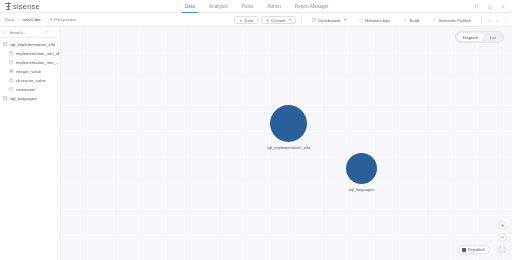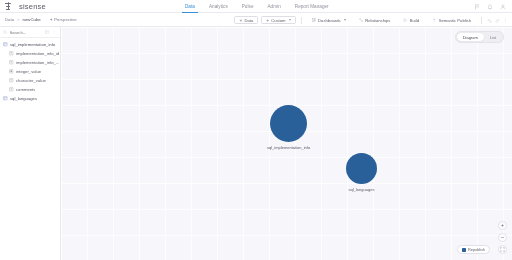--- a/index.html
+++ b/index.html
@@ -10,21 +10,21 @@
     overflow: hidden;
   }
   .app { position: relative; width: 512px; height: 260px; background: #fff; }
 
   
   .topbar {
     position: absolute; left: 0; top: 0; width: 512px; height: 13px;
     background: #ffffff; border-bottom: 1px solid #e9e9ef;
     display: flex; align-items: center;
   }
-  .brand { display: flex; align-items: center; gap: 8px; padding-left: 5px; }
+  .brand { display: flex; align-items: center; gap: 2px; padding-left: 5px; }
   .brand-mark { width: 6px; height: 8px; position: relative; }
   .brand-mark i {
     position: absolute; background: #6c6c7a; border-radius: .5px;
   }
   .brand-mark i:nth-child(1){ left:2.5px; top:0; width:1px; height:8px; }
   .brand-mark i:nth-child(2){ left:0; top:1.2px; width:6px; height:1px; }
   .brand-mark i:nth-child(3){ left:0.6px; top:4px; width:4.8px; height:1px; }
   .brand-mark i:nth-child(4){ left:1.4px; top:6.6px; width:3.2px; height:1px; }
   .brand-text {
     font-size: 7.5px; color: #5a5a68; letter-spacing: .2px; font-weight: 400;

